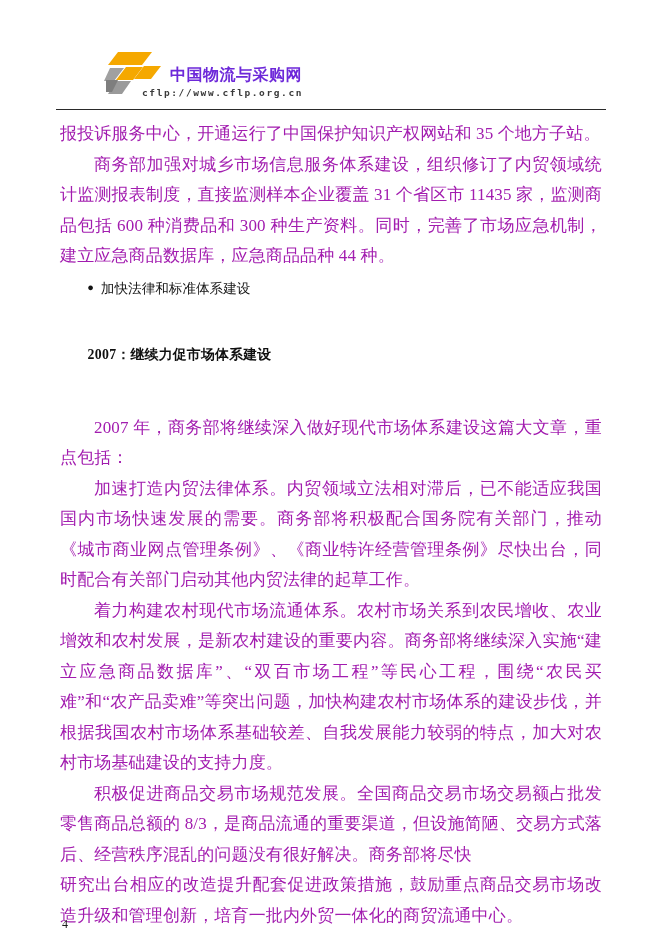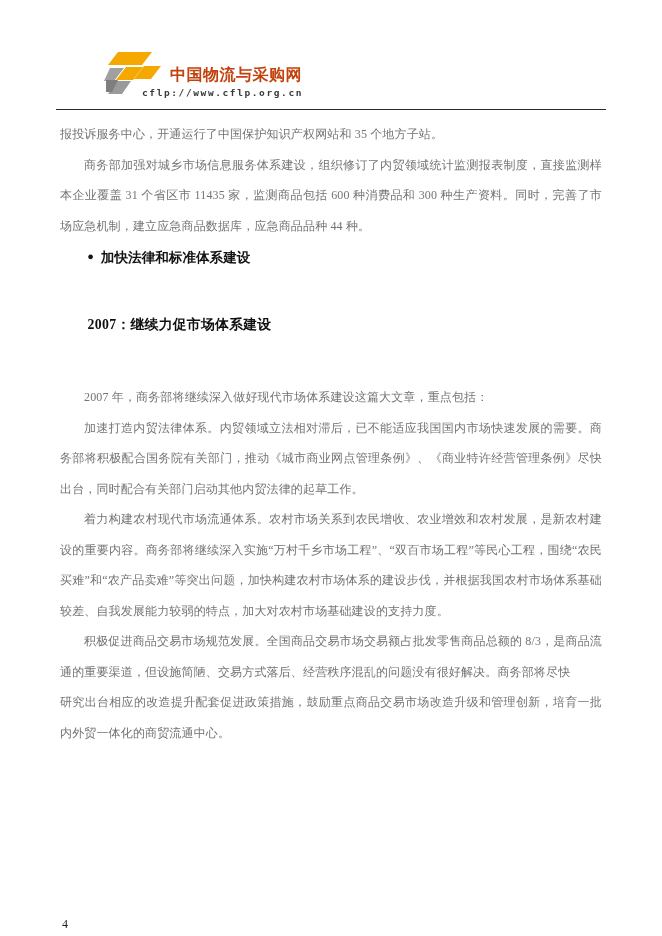--- a/index.html
+++ b/index.html
@@ -48,21 +48,21 @@
 
   .brand-text {
     margin-left: 4px;
     padding-top: 14px;
   }
   .brand-cn {
     font-family: "DejaVu Sans", "Liberation Sans", sans-serif;
     font-weight: bold;
     font-size: 16px;
     letter-spacing: 0.5px;
-    color: #c2410c;
+    color: #6d28d9;
     line-height: 1.1;
     white-space: nowrap;
   }
   .brand-url {
     font-family: "DejaVu Sans Mono", "Liberation Mono", monospace;
     font-weight: bold;
     font-size: 9.5px;
     letter-spacing: 1.6px;
     color: #3a3a3a;
     margin-top: 3px;
@@ -89,37 +89,37 @@
     border-top: 1px solid #2a2a2a;
     height: 0;
   }
 
   
   .content {
     margin: 9px 60px 0 60px;
     width: 542px;
   }
   .para {
-    font-size: 12px;
+    font-size: 17px;
     line-height: 30.5px;
     text-align: justify;
     text-justify: inter-ideograph;
     margin: 0;
-    color: #737373;
+    color: #a21caf;
     letter-spacing: 0.15px;
   }
   .indent { text-indent: 2em; }
   .noindent { text-indent: 0; }
 
   .bullet-para {
     font-size: 13.6px;
     line-height: 30.5px;
     margin: 0;
     text-indent: 2em;
-    font-weight: bold;
+    font-weight: normal;
     color: #131313;
   }
   .bullet-dot {
     font-size: 11px;
     vertical-align: 2px;
   }
   .bullet-label { margin-left: 7px; }
 
   .section-heading {
     font-size: 13.8px;
@@ -183,21 +183,21 @@
 
 
     <div class="gap-before-heading"></div>
 
     <p class="section-heading">2007：继续力促市场体系建设</p>
 
     <div class="gap-after-heading"></div>
 
     <p class="para indent">2007 年，商务部将继续深入做好现代市场体系建设这篇大文章，重点包括：</p>
     <p class="para indent">加速打造内贸法律体系。内贸领域立法相对滞后，已不能适应我国国内市场快速发展的需要。商务部将积极配合国务院有关部门，推动《城市商业网点管理条例》、《商业特许经营管理条例》尽快出台，同时配合有关部门启动其他内贸法律的起草工作。</p>
-    <p class="para indent">着力构建农村现代市场流通体系。农村市场关系到农民增收、农业增效和农村发展，是新农村建设的重要内容。商务部将继续深入实施“万村千乡市场工程”、“双百市场工程”等民心工程，围绕“农民买难”和“农产品卖难”等突出问题，加快构建农村市场体系的建设步伐，并根据我国农村市场体系基础较差、自我发展能力较弱的特点，加大对农村市场基础建设的支持力度。</p>
+    <p class="para indent">着力构建农村现代市场流通体系。农村市场关系到农民增收、农业增效和农村发展，是新农村建设的重要内容。商务部将继续深入实施“建立应急商品数据库”、“双百市场工程”等民心工程，围绕“农民买难”和“农产品卖难”等突出问题，加快构建农村市场体系的建设步伐，并根据我国农村市场体系基础较差、自我发展能力较弱的特点，加大对农村市场基础建设的支持力度。</p>
     <p class="para indent">积极促进商品交易市场规范发展。全国商品交易市场交易额占批发零售商品总额的 8/3，是商品流通的重要渠道，但设施简陋、交易方式落后、经营秩序混乱的问题没有很好解决。商务部将尽快</p>
     <p class="para noindent">研究出台相应的改造提升配套促进政策措施，鼓励重点商品交易市场改造升级和管理创新，培育一批内外贸一体化的商贸流通中心。</p>
 
   </div>
 
   <div class="footer">4</div>
 
 </div>
 
 </body></html>

